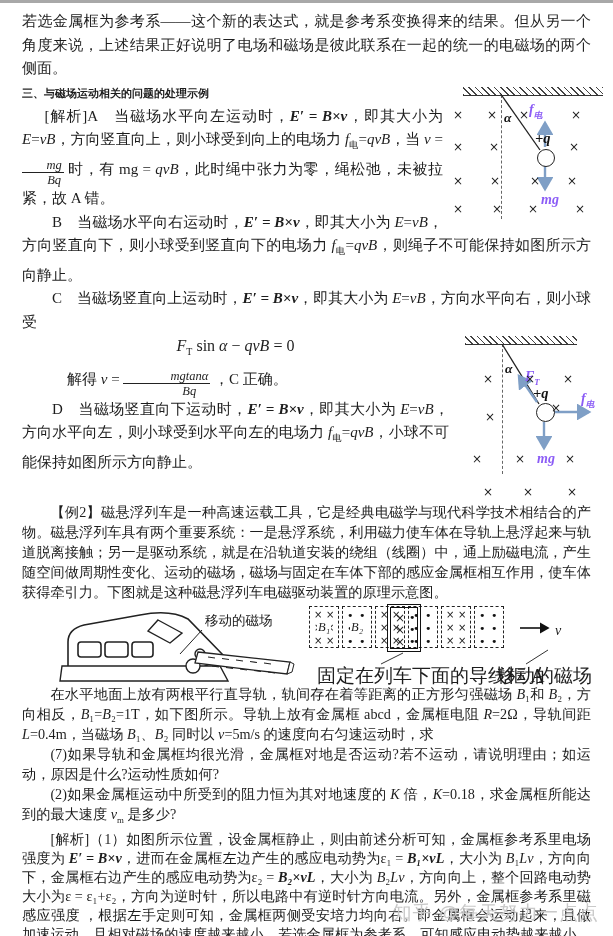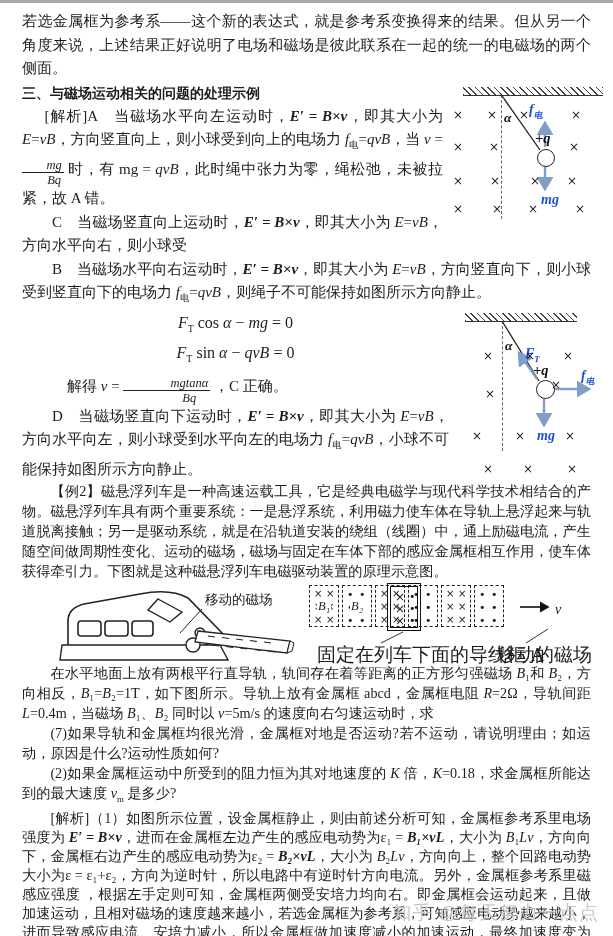--- a/index.html
+++ b/index.html
@@ -6,42 +6,42 @@
   body{
     position:relative;width:613px;height:936px;overflow:hidden;background:#ffffff;
     font-family:"Liberation Serif","DejaVu Serif",serif;color:#1d1d1d;
     font-size:15px;line-height:23.5px;
   }
   .topbar{position:absolute;top:0;left:0;right:0;height:3px;background:#a8a8a8;}
   .doc{padding:10px 22px 0 22px;}
   p{margin:0;text-indent:2em;text-align:justify;}
   .noindent{text-indent:0;}
   .indent15{text-indent:1.5em;}
-  .heading{margin:0;font-family:"Liberation Sans","DejaVu Sans",sans-serif;font-weight:bold;font-size:14px;line-height:24px;}
+  .heading{margin:0;font-family:"Liberation Sans","DejaVu Sans",sans-serif;font-weight:bold;font-size:11px;line-height:24px;}
   .eqline{text-align:center;font-size:16px;line-height:24px;}
   .eqline i{font-family:"Liberation Serif",serif;}
   .solve{text-indent:3em;line-height:30px;}
   .kai{font-size:14.2px;line-height:20px;}
   .analysis{line-height:19px;}
   .ex2p{clear:both;}
   .vec{font-style:italic;}
   sub{font-size:0.62em;}
   .frac{display:inline-block;vertical-align:-0.85em;text-align:center;line-height:1.12;font-style:italic;font-size:12.5px;}
   .frac .num{display:block;border-bottom:1px solid #222;padding:0 2px;}
   .frac .den{display:block;}
 
   
   .fig{position:relative;}
   .fig1{float:right;width:158px;height:145px;margin:0 -16px 0 6px;}
   .fig2{float:right;width:152px;height:168px;margin:0 -16px 0 6px;}
   .hatch{position:absolute;height:8px;background:repeating-linear-gradient(45deg,#444 0 1.2px,rgba(0,0,0,0) 1.2px 4.5px);border-bottom:1.3px solid #333;}
   .dashv{position:absolute;width:0;border-left:1.3px dashed #666;}
   .ball{position:absolute;width:16px;height:16px;border:1.4px solid #222;border-radius:50%;background:#fff;}
   .x{position:absolute;font-family:"DejaVu Sans",sans-serif;font-size:12px;line-height:1;color:#222;}
-  .rlab{position:absolute;color:#1d4ed8;font-style:italic;font-weight:bold;font-size:14px;line-height:1;white-space:nowrap;}
+  .rlab{position:absolute;color:#8b5cf6;font-style:italic;font-weight:bold;font-size:14px;line-height:1;white-space:nowrap;}
   .qlab{position:absolute;color:#111;font-style:italic;font-weight:bold;font-size:14.5px;line-height:1;white-space:nowrap;}
   .alab{position:absolute;color:#111;font-style:italic;font-weight:bold;font-size:13.5px;line-height:1;}
   .figsvg{position:absolute;left:0;top:0;overflow:visible;}
 
   
   .figrow{position:relative;height:78px;margin:2px 0 2px;clear:both;}
   .train-svg{position:absolute;left:30px;top:0;}
   .train-label{position:absolute;left:183px;top:5px;font-size:13.5px;white-space:nowrap;}
   .fig4{position:absolute;left:283px;top:0;width:310px;height:78px;}
   .fbox{position:absolute;top:2px;width:30px;height:42px;border:1.5px dashed #222;box-sizing:border-box;}
@@ -95,22 +95,22 @@
       <span class="x" style="left: 81px; top: 94px;">×</span>
       <span class="x" style="left: 118px; top: 94px;">×</span>
       <span class="x" style="left: 4px; top: 122px;">×</span>
       <span class="x" style="left: 43px; top: 122px;">×</span>
       <span class="x" style="left: 79px; top: 122px;">×</span>
       <span class="x" style="left: 126px; top: 122px;">×</span>
     </div>
 
   <h3 class="heading">三、与磁场运动相关的问题的处理示例</h3>
   <p class="indent15">[解析]A　当磁场水平向左运动时，<b class="vec">E′ = B×v</b>，即其大小为 <i>E</i>=<i>vB</i>，方向竖直向上，则小球受到向上的电场力 <i>f</i><sub>电</sub>=<i>qvB</i>，当 <i>v</i> = <span class="frac"><span class="num">mg</span><span class="den">Bq</span></span> 时，有 mg = <i>qvB</i>，此时绳中张力为零，绳松弛，未被拉紧，故 A 错。</p>
+  <p>B　当磁场水平向右运动时，<b class="vec">E′ = B×v</b>，即其大小为 <i>E</i>=<i>vB</i>，方向竖直向下，则小球受到竖直向下的电场力 <i>f</i><sub>电</sub>=<i>qvB</i>，则绳子不可能保持如图所示方向静止。</p>
   <p>C　当磁场竖直向上运动时，<b class="vec">E′ = B×v</b>，即其大小为 <i>E</i>=<i>vB</i>，方向水平向右，则小球受</p>
-  <p>B　当磁场水平向右运动时，<b class="vec">E′ = B×v</b>，即其大小为 <i>E</i>=<i>vB</i>，方向竖直向下，则小球受到竖直向下的电场力 <i>f</i><sub>电</sub>=<i>qvB</i>，则绳子不可能保持如图所示方向静止。</p>
 
   <div>
 
     <div class="fig fig2">
       <div class="hatch" style="left:10px;top:2px;width:112px;"></div>
       <div class="dashv" style="left:47px;top:10px;height:130px;"></div>
       <svg class="figsvg" width="152" height="168">
         <defs>
           <marker id="ab2" markerWidth="7" markerHeight="7" refX="5" refY="3.5" orient="auto">
             <path d="M0,0 L6,3.5 L0,7 Z" fill="#7f9fc6"></path>
@@ -133,21 +133,20 @@
         <span class="x" style="left: 30px; top: 77px;">×</span>
         <span class="x" style="left: 96px; top: 68px;">×</span>
         <span class="x" style="left: 17px; top: 119px;">×</span>
         <span class="x" style="left: 60px; top: 119px;">×</span>
         <span class="x" style="left: 110px; top: 119px;">×</span>
         <span class="x" style="left: 28px; top: 152px;">×</span>
         <span class="x" style="left: 68px; top: 152px;">×</span>
         <span class="x" style="left: 112px; top: 152px;">×</span>
       </div>
 
-    <div class="eqline"><i>F</i><sub>T</sub> cos <i>α</i> − <i>mg</i> = 0</div>
     <div class="eqline"><i>F</i><sub>T</sub> sin <i>α</i> − <i>qvB</i> = 0</div>
     <p class="solve">解得 <i>v</i> = <span class="frac"><span class="num">mgtanα</span><span class="den">Bq</span></span> ，C 正确。</p>
     <p>D　当磁场竖直向下运动时，<b class="vec">E′ = B×v</b>，即其大小为 <i>E</i>=<i>vB</i>，方向水平向左，则小球受到水平向左的电场力 <i>f</i><sub>电</sub>=<i>qvB</i>，小球不可能保持如图所示方向静止。</p>
   </div>
 
   <p class="kai ex2p">【例2】磁悬浮列车是一种高速运载工具，它是经典电磁学与现代科学技术相结合的产物。磁悬浮列车具有两个重要系统：一是悬浮系统，利用磁力使车体在导轨上悬浮起来与轨道脱离接触；另一是驱动系统，就是在沿轨道安装的绕组（线圈）中，通上励磁电流，产生随空间做周期性变化、运动的磁场，磁场与固定在车体下部的感应金属框相互作用，使车体获得牵引力。下图就是这种磁悬浮列车电磁驱动装置的原理示意图。</p>
 
   <div class="figrow">
     <svg class="train-svg" width="250" height="78" viewBox="0 0 250 78">
       <path d="M16,66 L16,38 Q16,25 32,21 L88,11 Q118,5 136,15 L172,52 L146,66 Z" fill="#fff" stroke="#222" stroke-width="1.6"></path>

